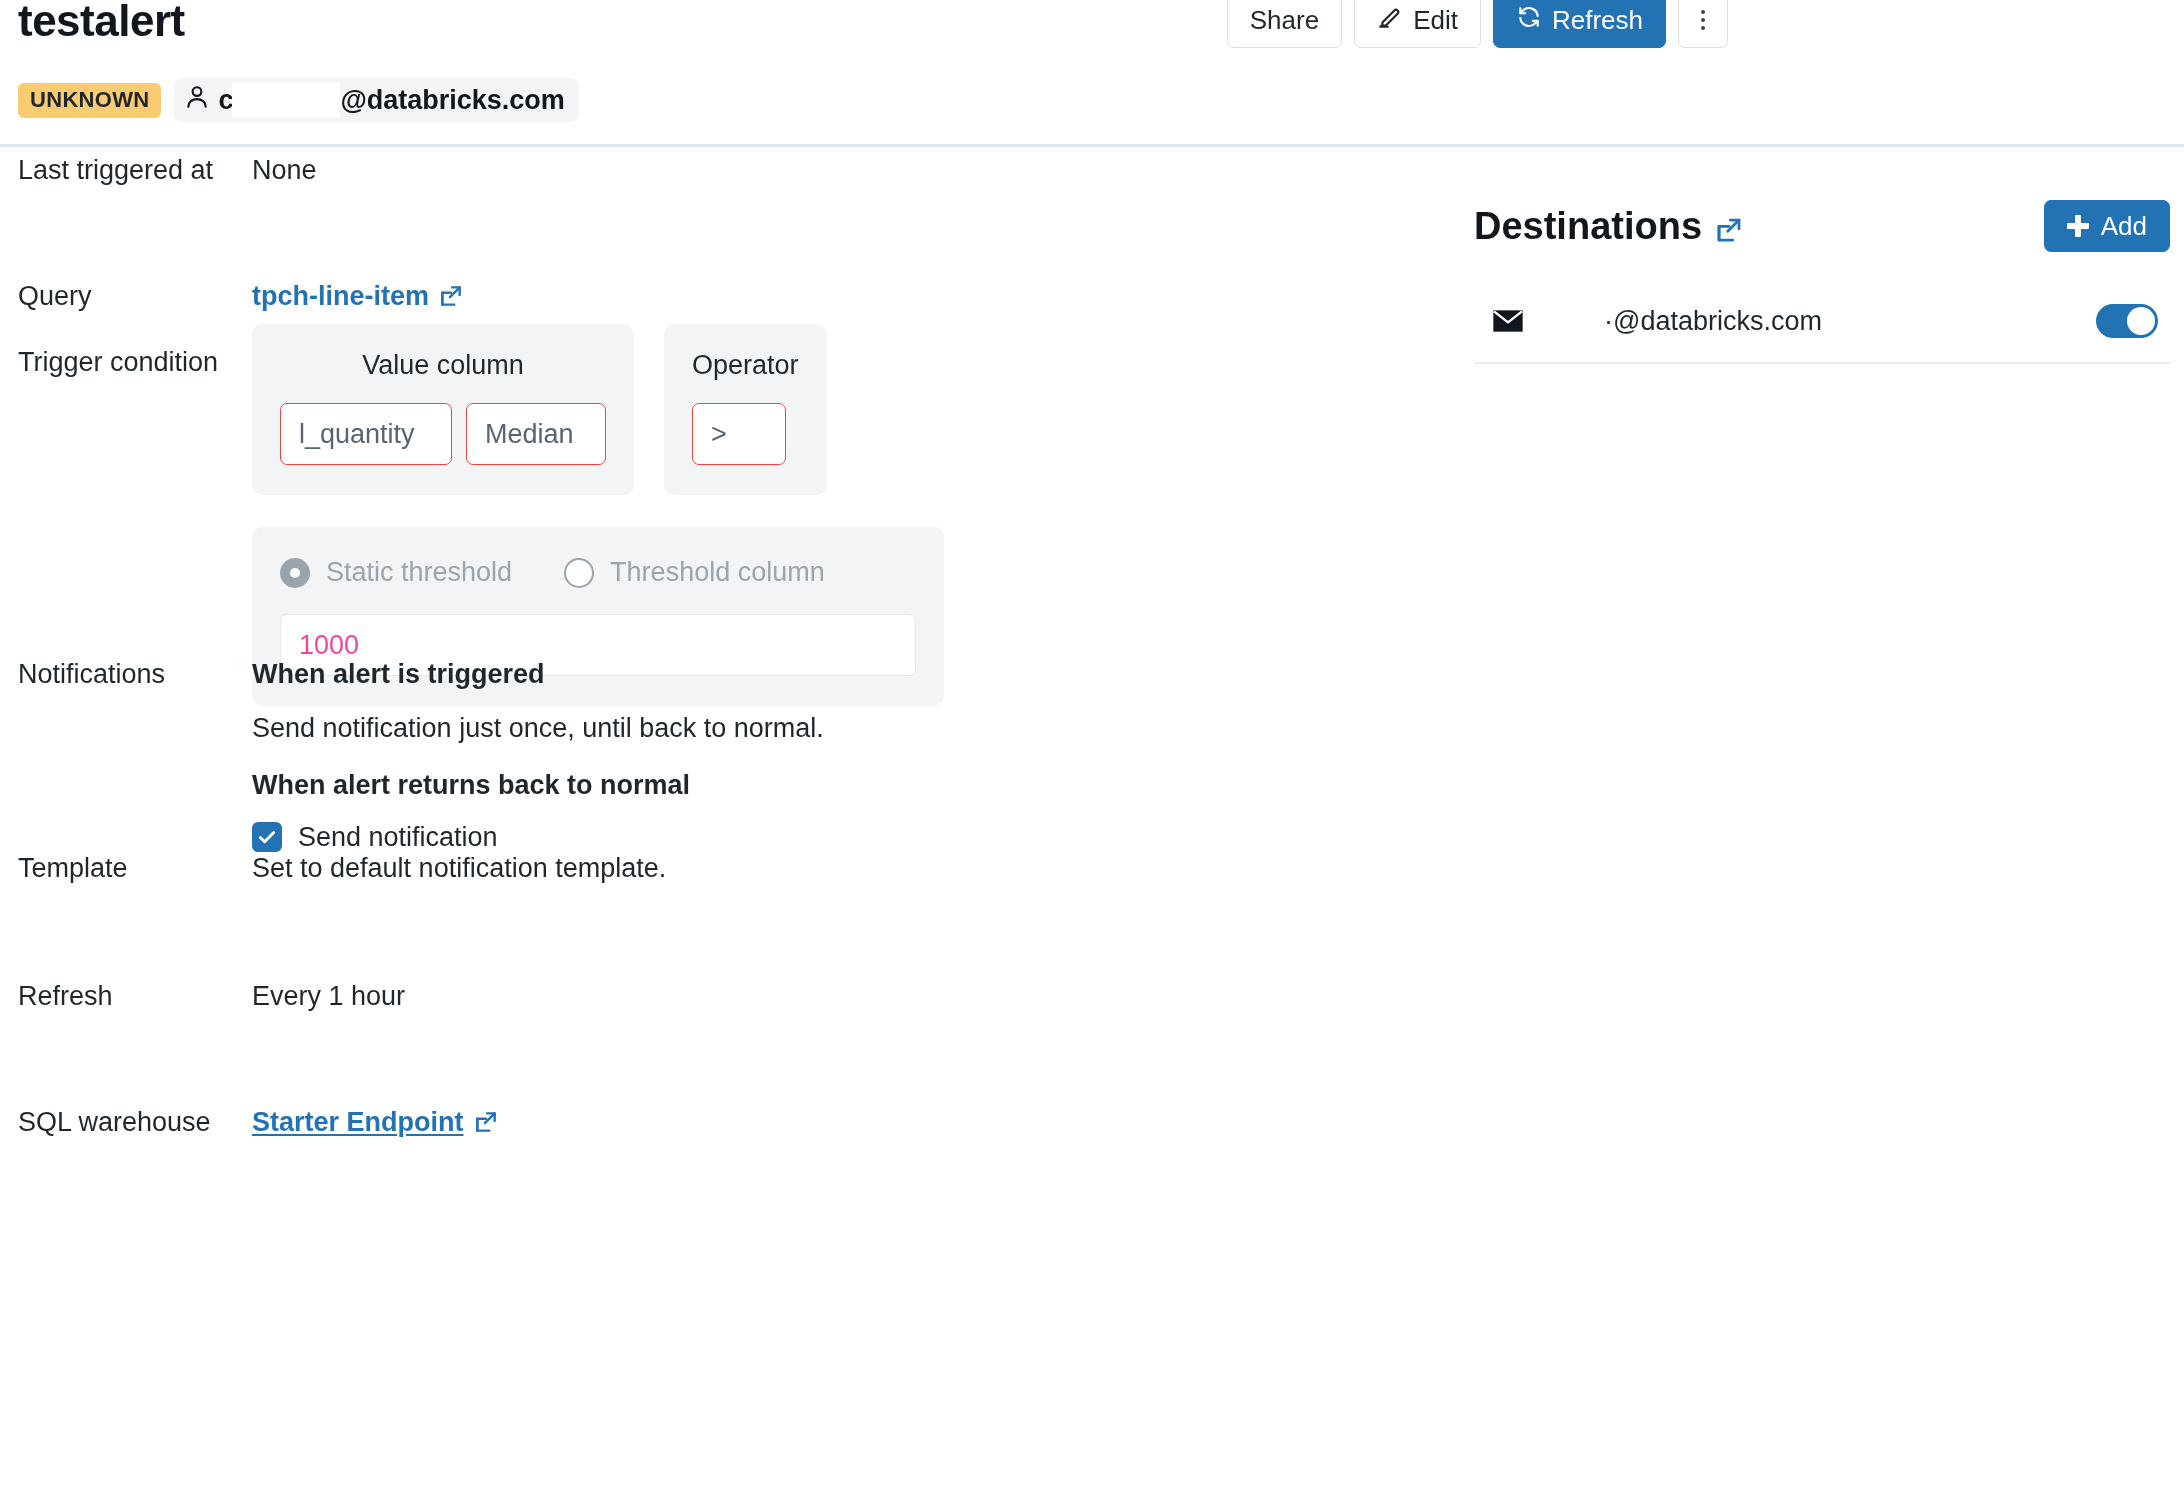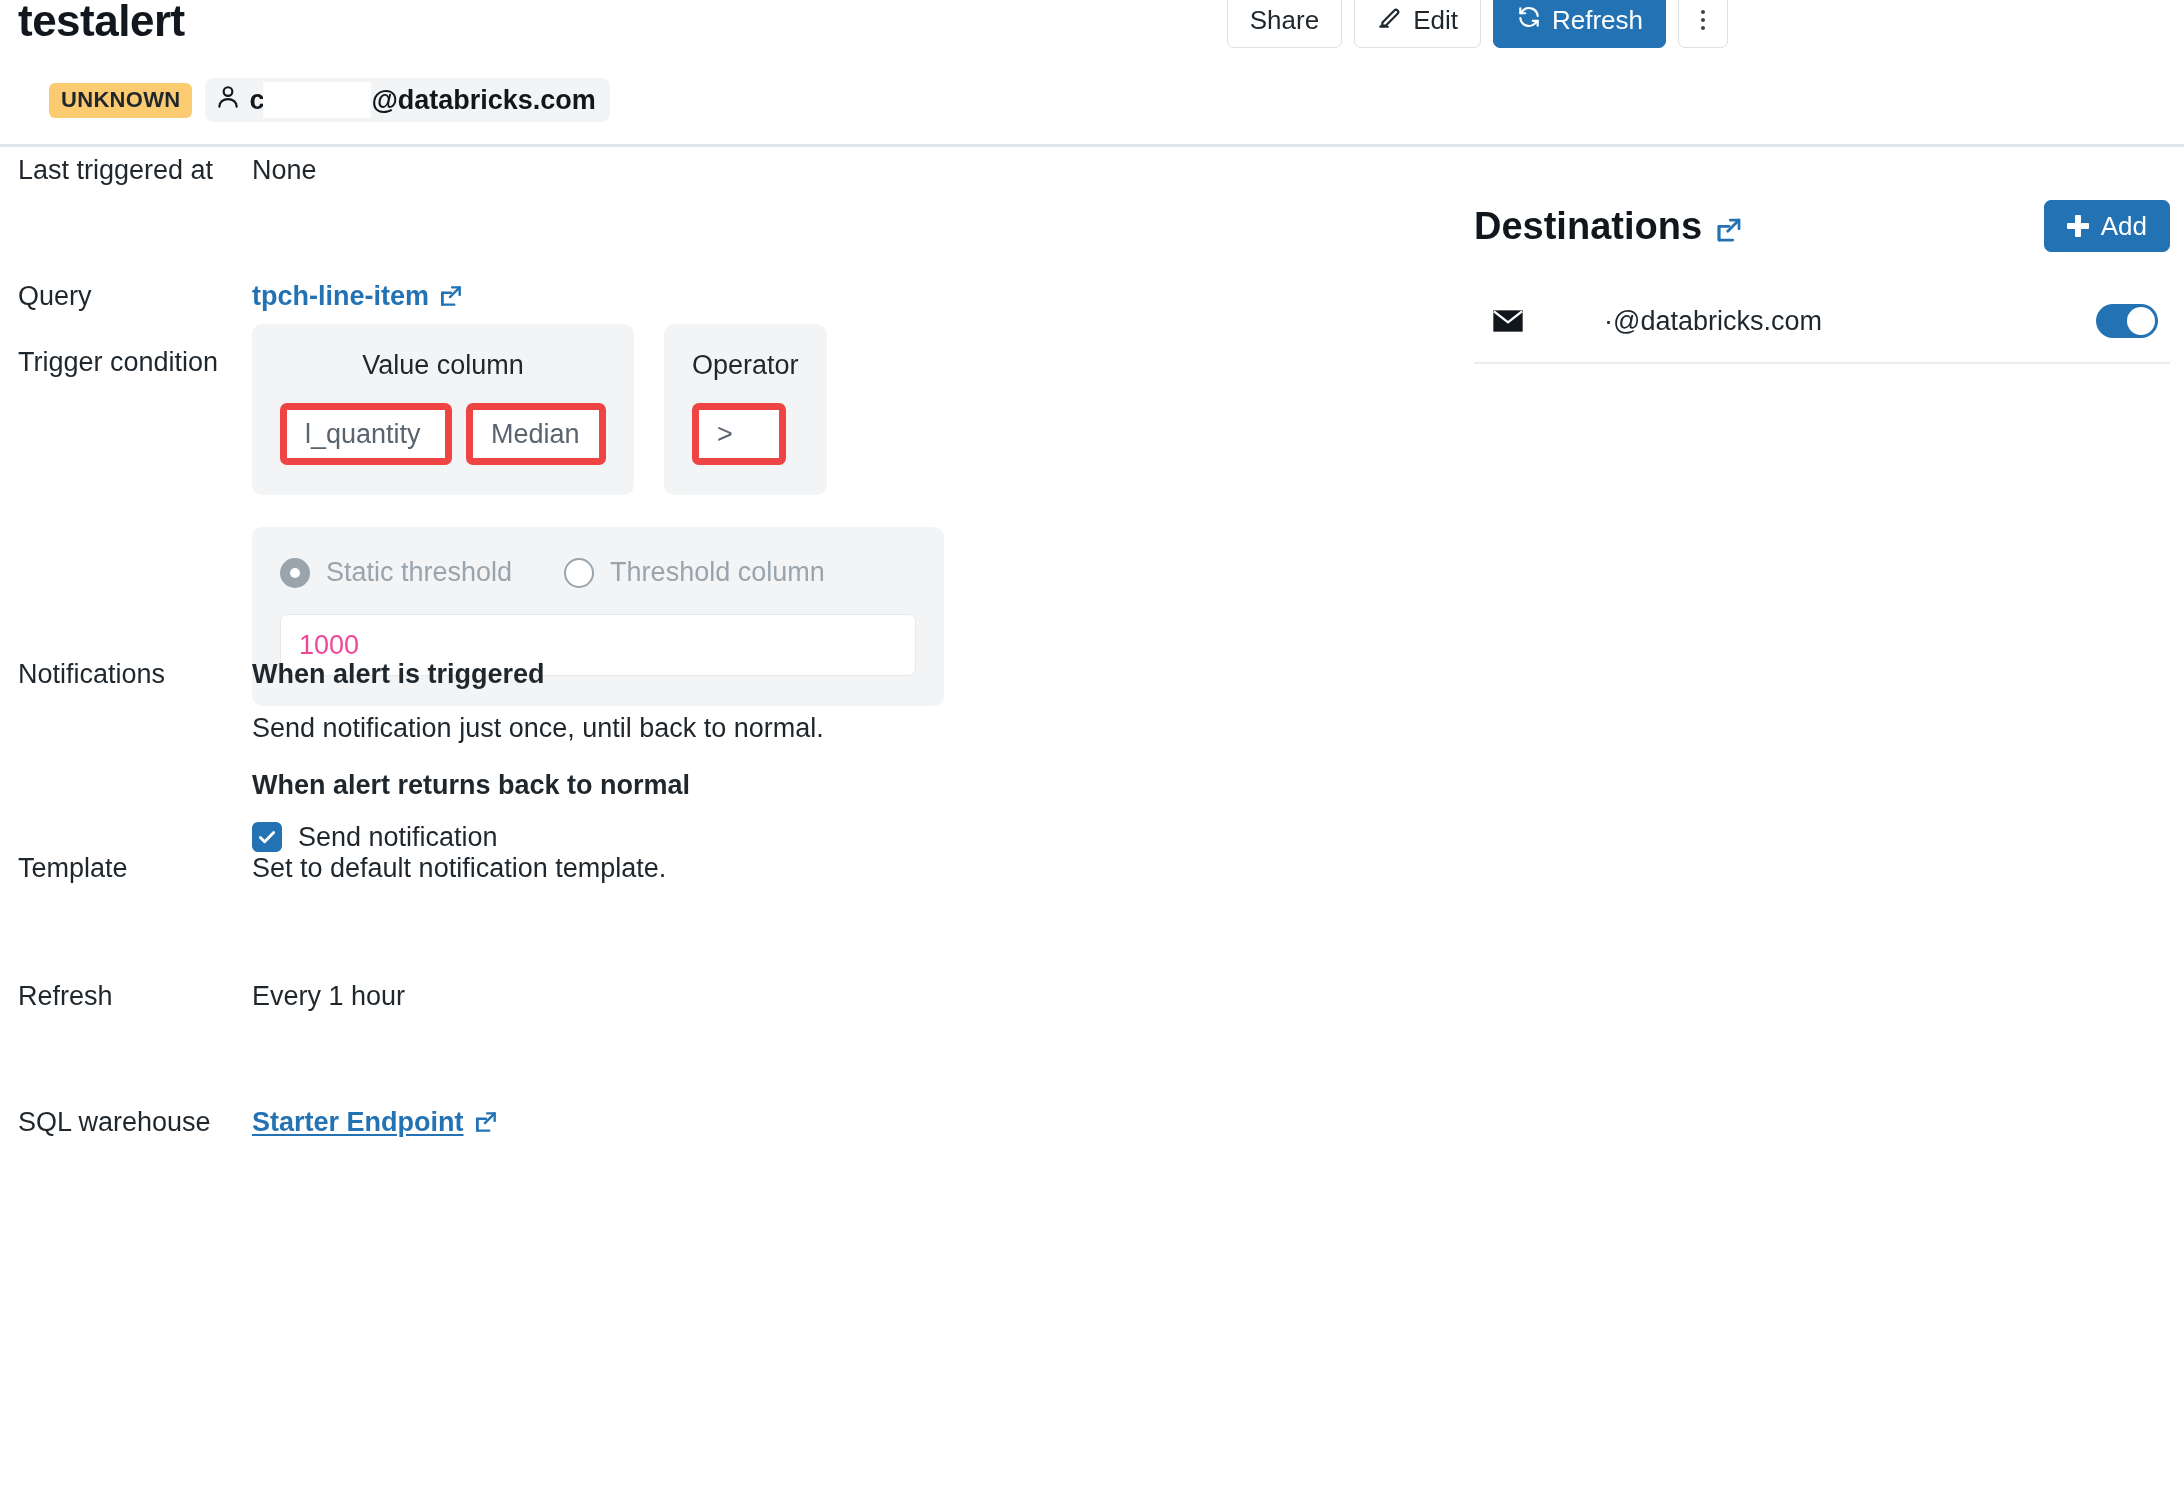--- a/index.html
+++ b/index.html
@@ -17,21 +17,21 @@
   .header { position: absolute; left: 0; top: 0; width: 1738px; height: 146px; text-decoration: underline; }
   .title {
     position: absolute; left: 18px; top: -4px;
     font-size: 44px; font-weight: bold; letter-spacing: -0.5px;
     color: #11171c;
   }
   .meta-row { position: absolute; left: 18px; top: 78px; display: flex; align-items: center; gap: 13px; }
   .badge {
     background: #FBCB72; color: #1f272d;
     font-size: 22px; font-weight: bold; letter-spacing: 0.3px;
-    padding: 6px 12px 7px 12px; border-radius: 6px; line-height: 1; margin-left: 31px;
+    padding: 6px 12px 7px 12px; border-radius: 6px; line-height: 1;
   }
   .user-chip {
     background: #F2F4F5; border-radius: 8px;
     height: 44px; display: flex; align-items: center; gap: 8px;
     padding: 0 14px 0 10px; font-size: 27px; font-weight: bold; color: #11171c;
   }
   .user-chip .redact {
     display: inline-block; width: 108px; height: 36px; background: #ffffff;
     vertical-align: middle;
   }
@@ -67,21 +67,21 @@
 
   .ext-icon { display: inline-block; width: 26px; height: 26px; }
 
   
   .trigger-wrap { position: absolute; left: 252px; top: 0; }
   .cards { display: flex; gap: 30px; text-align: center; }
   .card { background: #F2F4F5; border-radius: 10px; padding: 26px 28px 30px 28px; }
   .card-label { font-size: 27px; color: #1f272d; margin-bottom: 22px; }
   .fields { display: flex; gap: 14px; }
   .field {
-    background: #ffffff; border: 7px solid #ef4444; border-radius: 7px;
+    background: #ffffff; border: 1px solid #ef4444; border-radius: 7px;
     height: 62px; display: flex; align-items: center; padding: 0 18px;
     font-size: 27px; color: #5a646e; min-width: 90px;
   }
   .field-lq { width: 172px; }
   .field-med { width: 140px; }
   .field-op { width: 94px; }
 
   .threshold-card {
     background: #F2F4F5; border-radius: 10px; padding: 30px 28px 30px 28px;
     width: 692px; margin-top: 32px;

